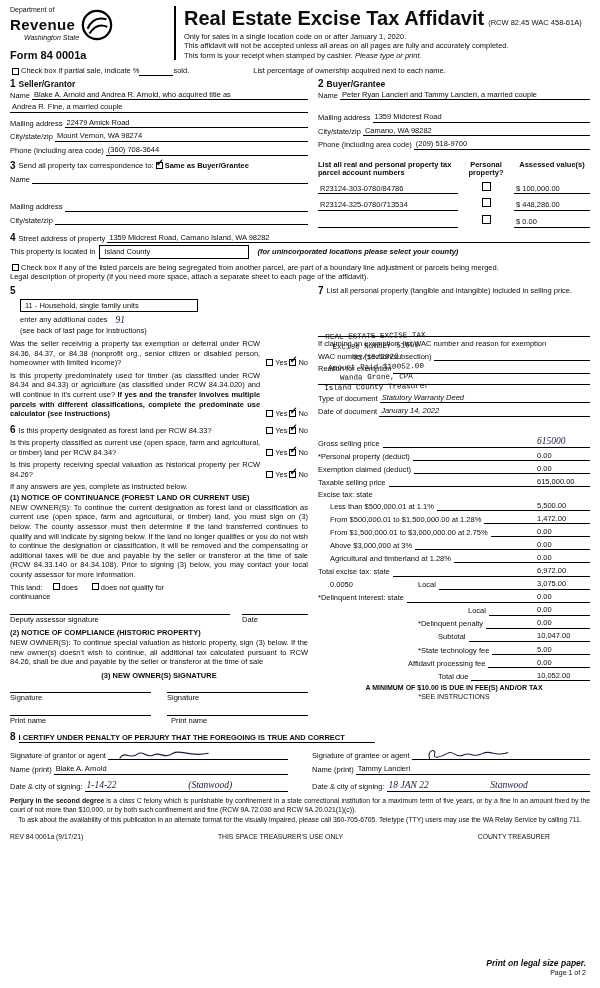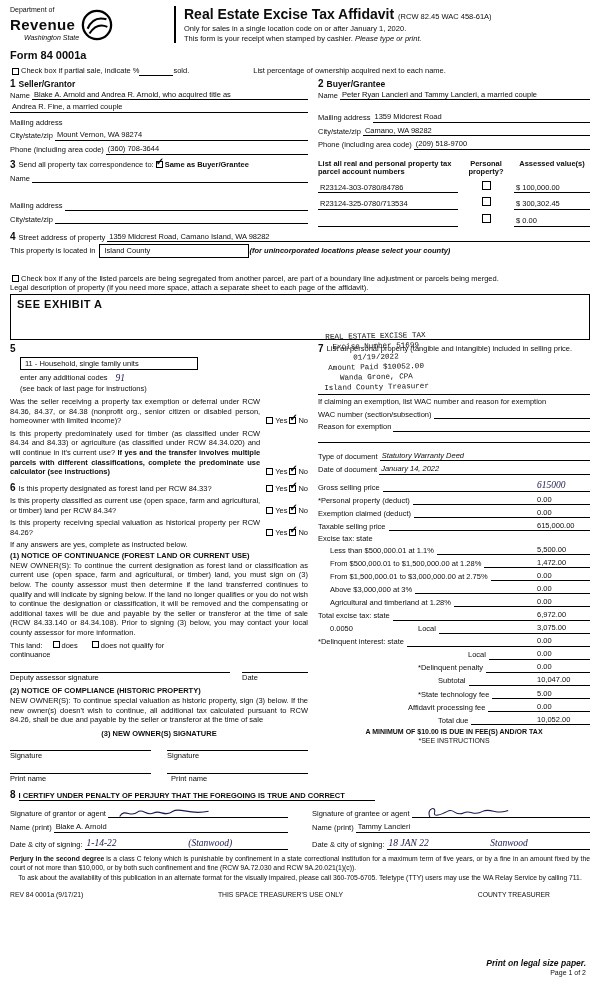--- a/index.html
+++ b/index.html
@@ -53,24 +53,25 @@
         <svg width="32" height="32" viewBox="0 0 34 34" style="margin-left:2px">
           <circle cx="17" cy="17" r="15" fill="none" stroke="#000" stroke-width="2.4"></circle>
           <path d="M7 21 Q13 7 27 11" fill="none" stroke="#000" stroke-width="2.2"></path>
           <path d="M9 26 Q17 14 28 19" fill="none" stroke="#000" stroke-width="2.2"></path>
         </svg>
       </div>
       <div class="b" style="font-size:11px;margin-top:5px">Form 84 0001a</div>
     </div>
     <div style="border-left:2px solid #000;padding-left:8px;flex:1">
       <div class="row" style="align-items:baseline;gap:4px">
-        <span class="b" style="font-size:14px;white-space:nowrap">Real Estate Excise Tax Affidavit</span>
+        <span class="b" style="font-size:20px;white-space:nowrap">Real Estate Excise Tax Affidavit</span>
         <span style="font-size:7.5px">(RCW 82.45 WAC 458-61A)</span>
       </div>
       <div>Only for sales in a single location code on or after January 1, 2020.</div>
+      <div>This affidavit will not be accepted unless all areas on all pages are fully and accurately completed.</div>
       <div>
         <span>This form is your receipt when stamped by cashier.</span>
         <span class="i">Please type or print.</span>
       </div>
     </div>
   </div>
 
   <div class="row" style="margin-top:4px">
     <span class="cb"></span>
     <span>Check box if partial sale, indicate %</span>
@@ -87,20 +88,21 @@
       </div>
       <div class="row">
         <span class="lbl">Name</span>
         <span class="ul">Blake A. Arnold and Andrea R. Arnold, who acquired title as</span>
       </div>
       <div class="row" style="margin-top:2px">
         <span class="ul">Andrea R. Fine, a married couple</span>
       </div>
       <div class="row" style="margin-top:5px">
         <span class="lbl">Mailing address</span>
+        <span class="ul">22479 Amick Road</span>
       </div>
       <div class="row" style="margin-top:3px">
         <span class="lbl">City/state/zip</span>
         <span class="ul">Mount Vernon, WA 98274</span>
       </div>
       <div class="row" style="margin-top:3px">
         <span class="lbl">Phone (including area code)</span>
         <span class="ul">(360) 708-3644</span>
       </div>
     </div>
@@ -156,49 +158,46 @@
         <div class="phead">List all real and personal property tax parcel account numbers</div>
         <div class="phead center">Personal property?</div>
         <div class="phead center">Assessed value(s)</div>
 
         <div class="pul">R23124-303-0780/84786</div>
         <div class="center"><span class="cb" style="width:9px;height:9px"></span></div>
         <div class="pul">$ 100,000.00</div>
 
         <div class="pul">R23124-325-0780/713534</div>
         <div class="center"><span class="cb" style="width:9px;height:9px"></span></div>
-        <div class="pul">$ 300,302.45</div>
+        <div class="pul">$ 448,286.00</div>
 
         <div class="pul"></div>
         <div class="center"><span class="cb" style="width:9px;height:9px"></span></div>
         <div class="pul">$ 0.00</div>
       </div>
     </div>
   </div>
 
   <div style="margin-top:5px">
     <div class="row">
       <span class="secnum">4</span>
       <span class="lbl">Street address of property</span>
       <span class="ul" style="flex:none;width:300px">1359 Midcrest Road, Camano Island, WA 98282</span>
       <span class="ul"></span>
     </div>
     <div class="rowc" style="margin-top:2px">
       <span>This property is located in</span>
       <span class="selbox" style="width:150px;margin-left:4px">Island County</span>
-      <span class="b i" style="">(for unincorporated locations please select your county)</span>
-    </div>
-    <div class="rowc" style="margin-top:16px">
+      <span class="b i" style="margin-left:8px">(for unincorporated locations please select your county)</span>
+    </div>
+    <div class="rowc" style="margin-top:4px">
       <span class="cb"></span>
       <span>Check box if any of the listed parcels are being segregated from another parcel, are part of a boundary line adjustment or parcels being merged.</span>
     </div>
     <div>Legal description of property (if you need more space, attach a separate sheet to each page of the affidavit).</div>
-    <div class="exhibit">
-      <span class="b" style="font-size:11px;letter-spacing:.5px">SEE EXHIBIT A</span>
-    </div>
   </div>
 
   <div class="stamp">
     <div>REAL ESTATE EXCISE TAX</div>
     <div>Excise Number 51699</div>
     <div>01/19/2022</div>
     <div>Amount Paid $10052.00</div>
     <div>Wanda Grone, CPA</div>
     <div>Island County Treasurer</div>
   </div>
@@ -343,21 +342,21 @@
         <div class="row">
           <span class="lbl">Type of document</span>
           <span class="ul i">Statutory Warranty Deed</span>
         </div>
         <div class="row" style="margin-top:3px">
           <span class="lbl">Date of document</span>
           <span class="ul i">January 14, 2022</span>
         </div>
       </div>
 
-      <div style="margin-top:4px">
+      <div style="margin-top:18px">
         <div class="trow">
             <span class="tlabel">Gross selling price</span>
             <span class="tfill"></span>
             <span class="tval"><span class="hand">615000</span></span>
           </div>
         <div class="trow">
             <span class="tlabel">*Personal property (deduct)</span>
             <span class="tfill"></span>
             <span class="tval">0.00</span>
           </div>

